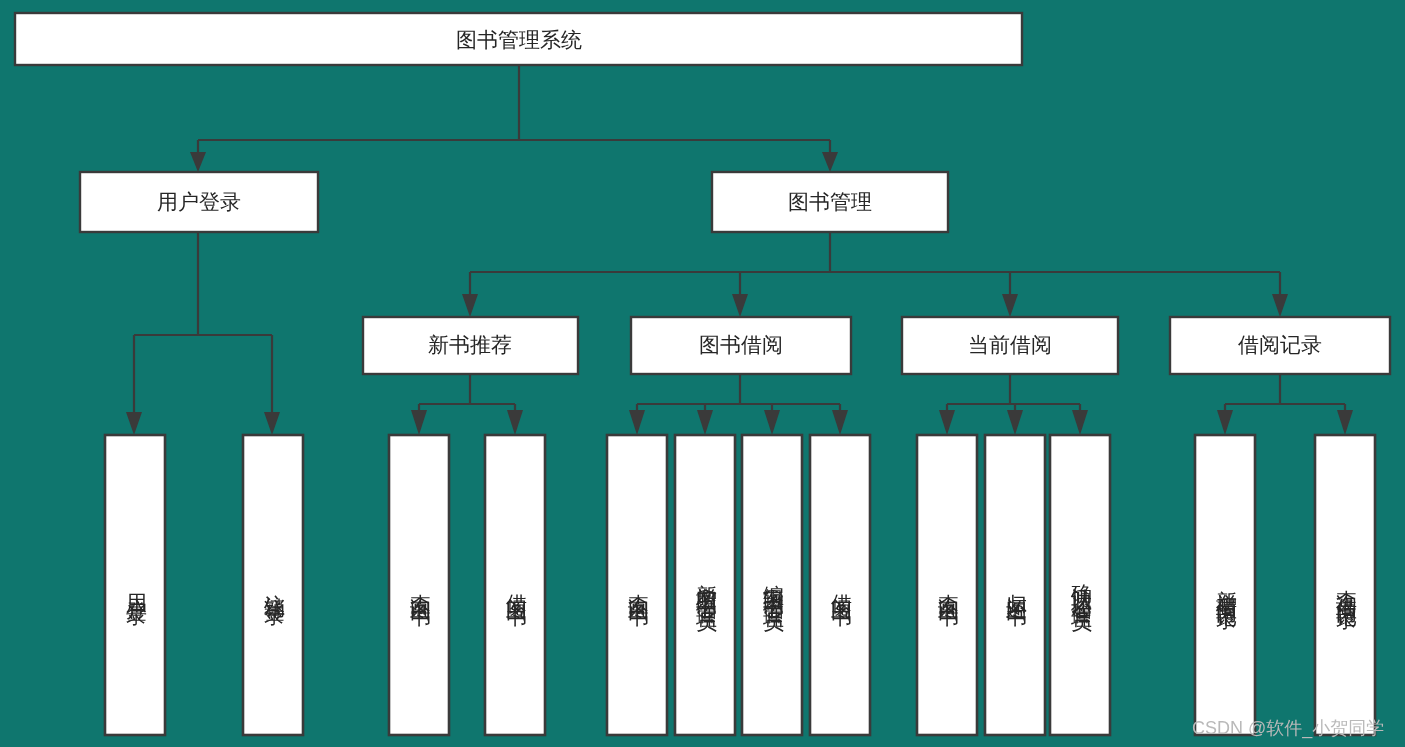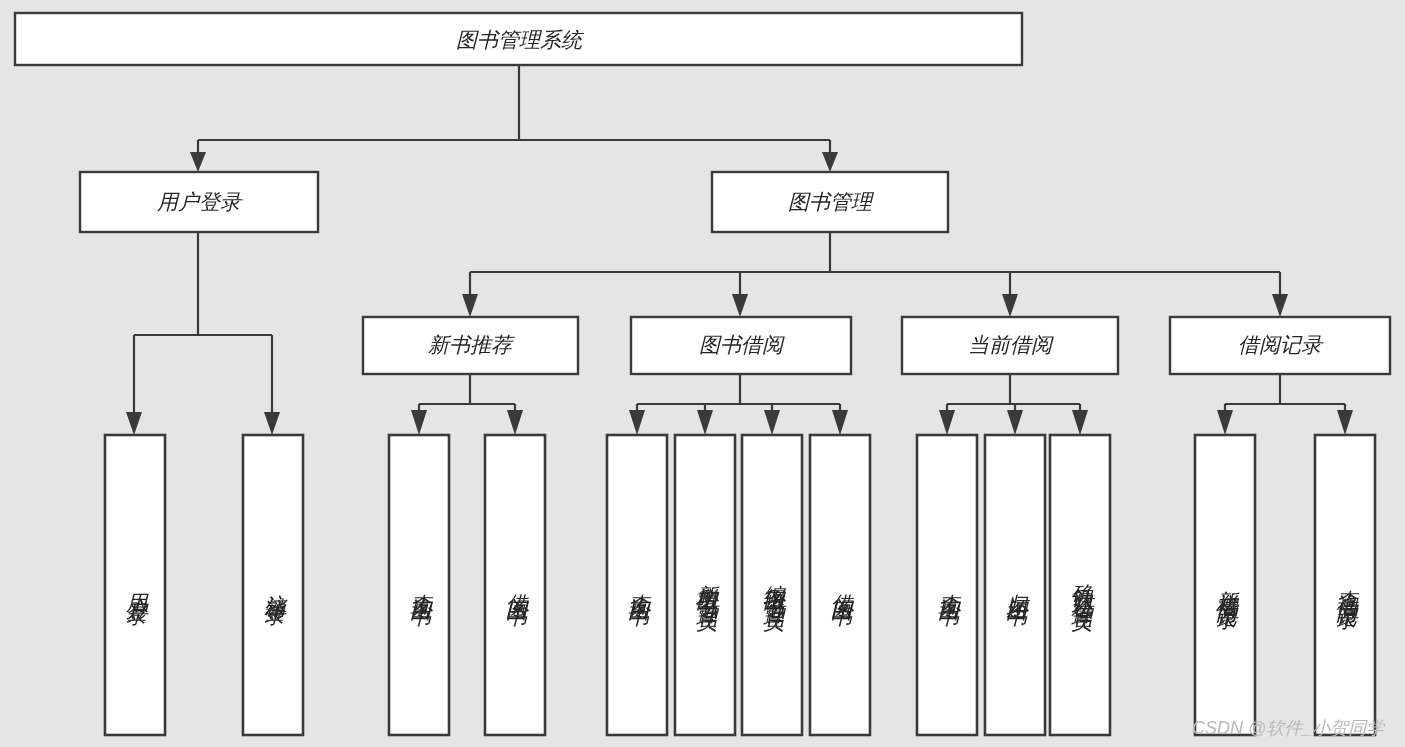--- a/index.html
+++ b/index.html
@@ -8,23 +8,22 @@
     padding: 0;
     background: #ffffff;
   }
   body {
     font-family: "Liberation Sans", "DejaVu Sans", sans-serif;
   }
   #diagram-root {
     position: relative;
     width: 1405px;
     height: 747px;
-    background: #e5e5e5;
+    background: #0f766e;
     overflow: hidden;
-    font-style: italic;
   }
   svg.diagram-canvas {
     position: absolute;
     left: 0;
     top: 0;
     width: 1405px;
     height: 747px;
     display: block;
   }
   .node-rect {

